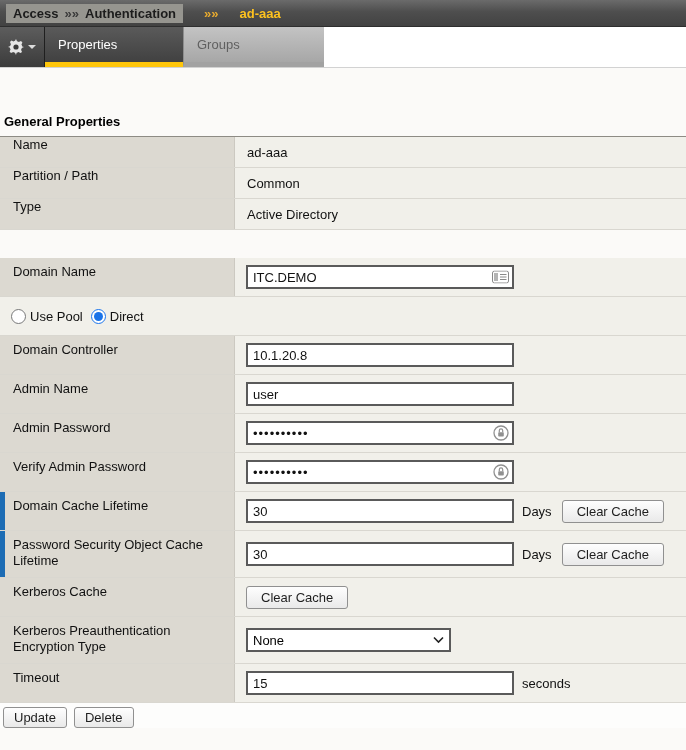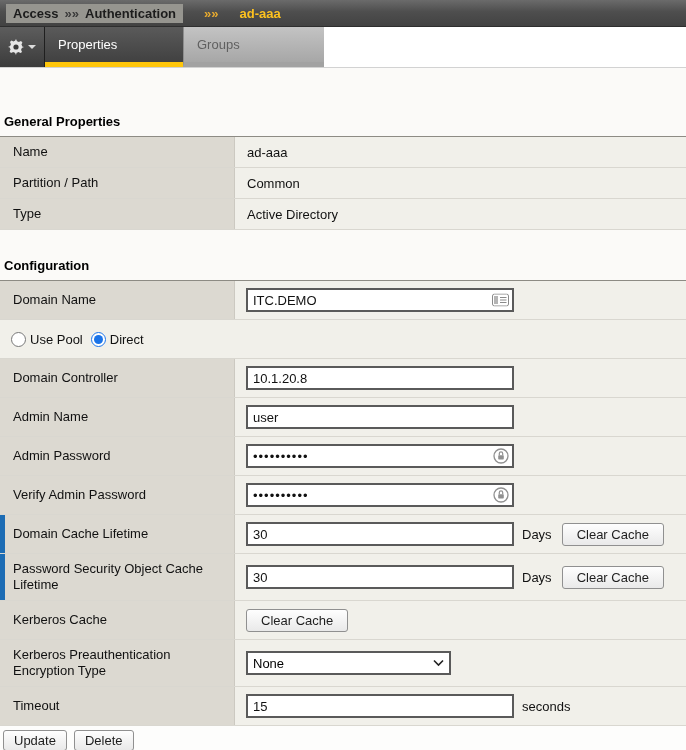--- a/index.html
+++ b/index.html
@@ -60,21 +60,21 @@
   .content { padding-top: 46px; }
   .section-title {
     font-weight: bold; color: #000;
     padding: 0 0 7px 4px; border-bottom: 1px solid #8d8b84;
   }
   .gap { height: 28px; }
   .tbl { width: 100%; }
   .row { display: flex; border-bottom: 1px solid #d9d7d0; background: #f1f0ea; }
   .lbl {
     width: 235px; min-width: 235px; background: #dcd9d1;
-    padding: 6px 10px 6px 13px; display: flex; align-items: center;
+    padding: 6px 10px 6px 13px; display: flex; align-items: flex-start;
     position: relative; border-right: 1px solid #ccc9c1; line-height: 16px;
   }
   .val { flex: 1; display: flex; align-items: center; padding: 7px 8px 7px 11px; }
   .gp .row { height: 31px; }
   .gp .lbl { padding-top: 0; padding-bottom: 0; }
   .gp .val { padding: 0 0 0 12px; }
   .cfg .row { min-height: 39px; }
   .cfg .row.tall { min-height: 47px; }
   .row.modified .lbl::before {
     content: ""; position: absolute; left: 0; top: 0; bottom: 0;
@@ -171,21 +171,20 @@
           <span>Type</span>
         </div>
       <div class="val">
           <span>Active Directory</span>
         </div>
     </div>
   </div>
 
   <div class="gap"></div>
 
-  <div class="section-title">Configuration</div>
   <div class="tbl cfg">
 
     <div class="row">
       <div class="lbl">
           <span>Domain Name</span>
         </div>
       <div class="val">
         <span class="field w-icon">
           <input class="txt" type="text" value="ITC.DEMO" style="">
           <span class="in-icon">

